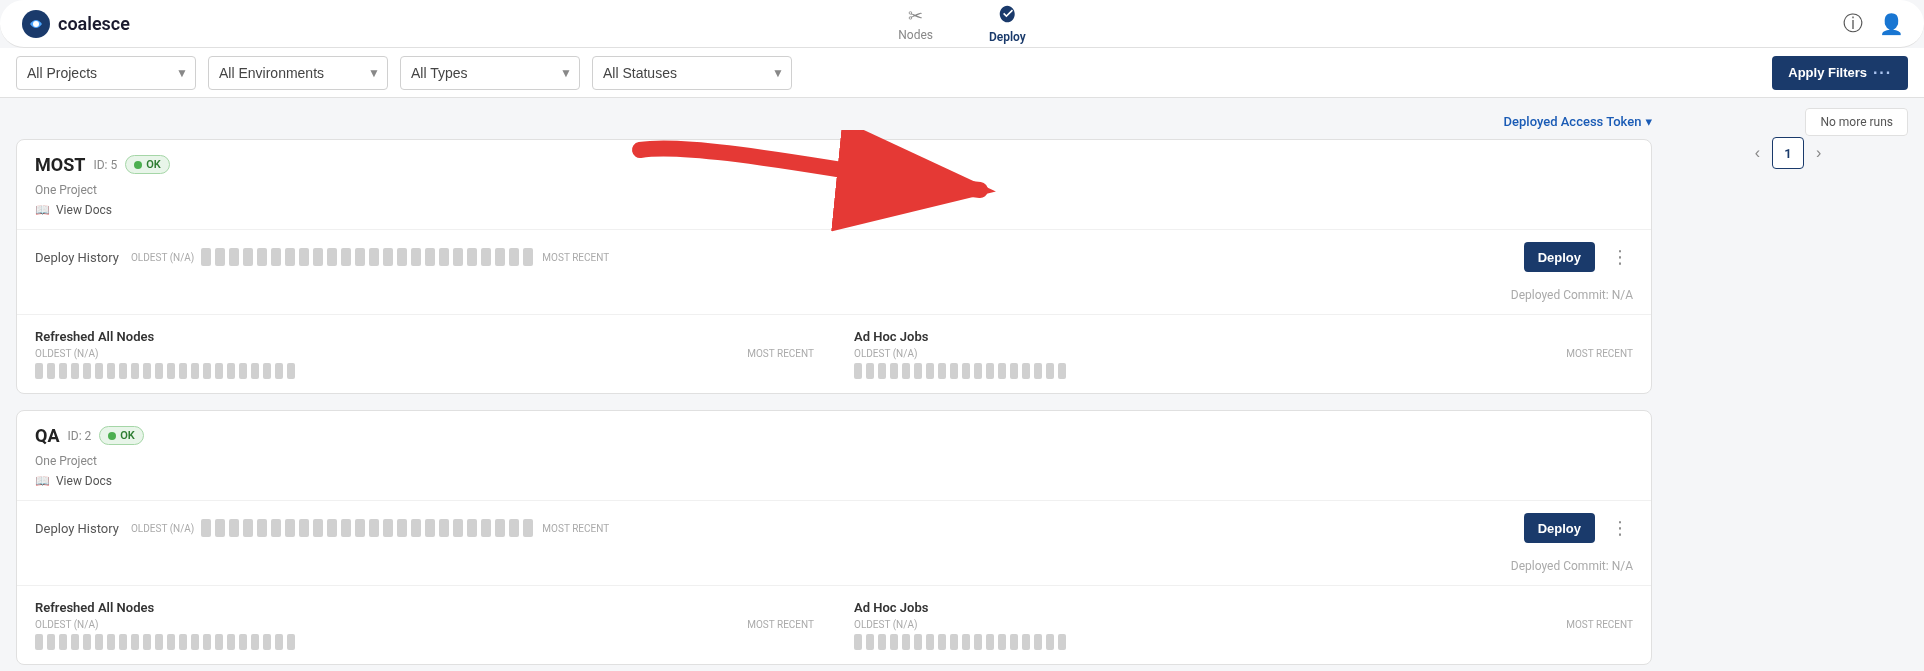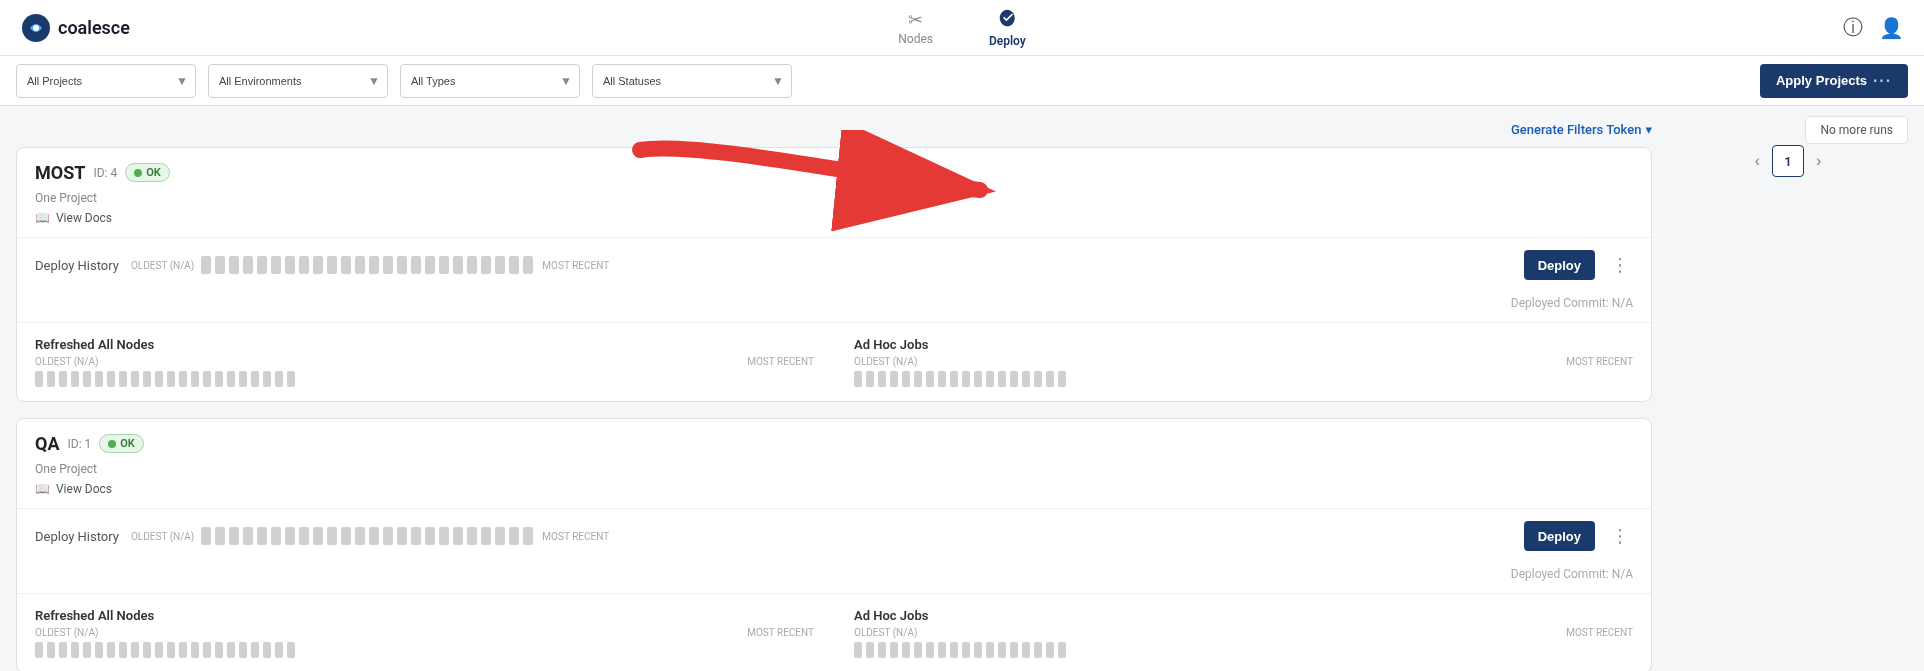--- a/index.html
+++ b/index.html
@@ -8,25 +8,26 @@
       background: #f5f6f8;
       color: #333;
       font-size: 13px;
       min-width: 1924px;
     }
 
     
     .topnav {
       background: #fff;
       border-bottom: 1px solid #e0e0e0;
-      height: 56px;
+      height: 48px;
       display: flex;
       align-items: center;
       padding: 0 20px;
       position: relative;
+      border-radius: 24px;
     }
     .logo {
       display: flex;
       align-items: center;
       gap: 6px;
       font-weight: 600;
       font-size: 18px;
       color: #1a1a2e;
     }
     .logo-icon {
@@ -86,21 +87,21 @@
     .filter-select-wrap {
       position: relative;
       display: inline-flex;
       align-items: center;
     }
     .filter-select-wrap select {
       height: 34px;
       border: 1px solid #d0d0d0;
       border-radius: 4px;
       padding: 0 28px 0 10px;
-      font-size: 11px;
+      font-size: 14px;
       color: #444;
       background: #fff;
       appearance: none;
       cursor: pointer;
       min-width: 180px;
     }
     .filter-select-wrap .chevron {
       position: absolute;
       right: 8px;
       pointer-events: none;
@@ -405,39 +406,39 @@
   </div>
 
   <div class="filter-select-wrap">
     <select style="min-width:200px;">
       <option>All Statuses</option>
     </select>
     <span class="chevron">▼</span>
   </div>
 
   <button class="apply-filters-btn">
-    <span>Apply Projects</span>
+    <span>Apply Filters</span>
     <span class="dots">···</span>
   </button>
 </div>
 
 <div class="main-content">
   <div class="left-panel">
 
     <div class="generate-token-bar">
       <span class="generate-token-link">
-        <span>Generate Filters Token</span>
+        <span>Deployed Access Token</span>
         <span>▾</span>
       </span>
     </div>
 
     <div class="env-card">
       <div class="env-card-header">
         <span class="env-name">MOST</span>
-        <span class="env-id">ID: 4</span>
+        <span class="env-id">ID: 5</span>
         <div class="status-badge">
           <div class="status-dot"></div>
           <span>OK</span>
         </div>
       </div>
       <div class="env-subtext">One Project</div>
       <div class="view-docs-link">
         <span>📖</span>
         <span>View Docs</span>
       </div>
@@ -537,21 +538,21 @@
               <div style="width: 8px; height: 16px; background: rgb(208, 208, 208); border-radius: 2px; display: inline-block; margin-right: 2px;"></div>
               <div style="width: 8px; height: 16px; background: rgb(208, 208, 208); border-radius: 2px; display: inline-block; margin-right: 2px;"></div>
             </div>
         </div>
       </div>
     </div>
 
     <div class="env-card">
       <div class="env-card-header">
         <span class="env-name">QA</span>
-        <span class="env-id">ID: 1</span>
+        <span class="env-id">ID: 2</span>
         <div class="status-badge">
           <div class="status-dot"></div>
           <span>OK</span>
         </div>
       </div>
       <div class="env-subtext">One Project</div>
       <div class="view-docs-link">
         <span>📖</span>
         <span>View Docs</span>
       </div>

